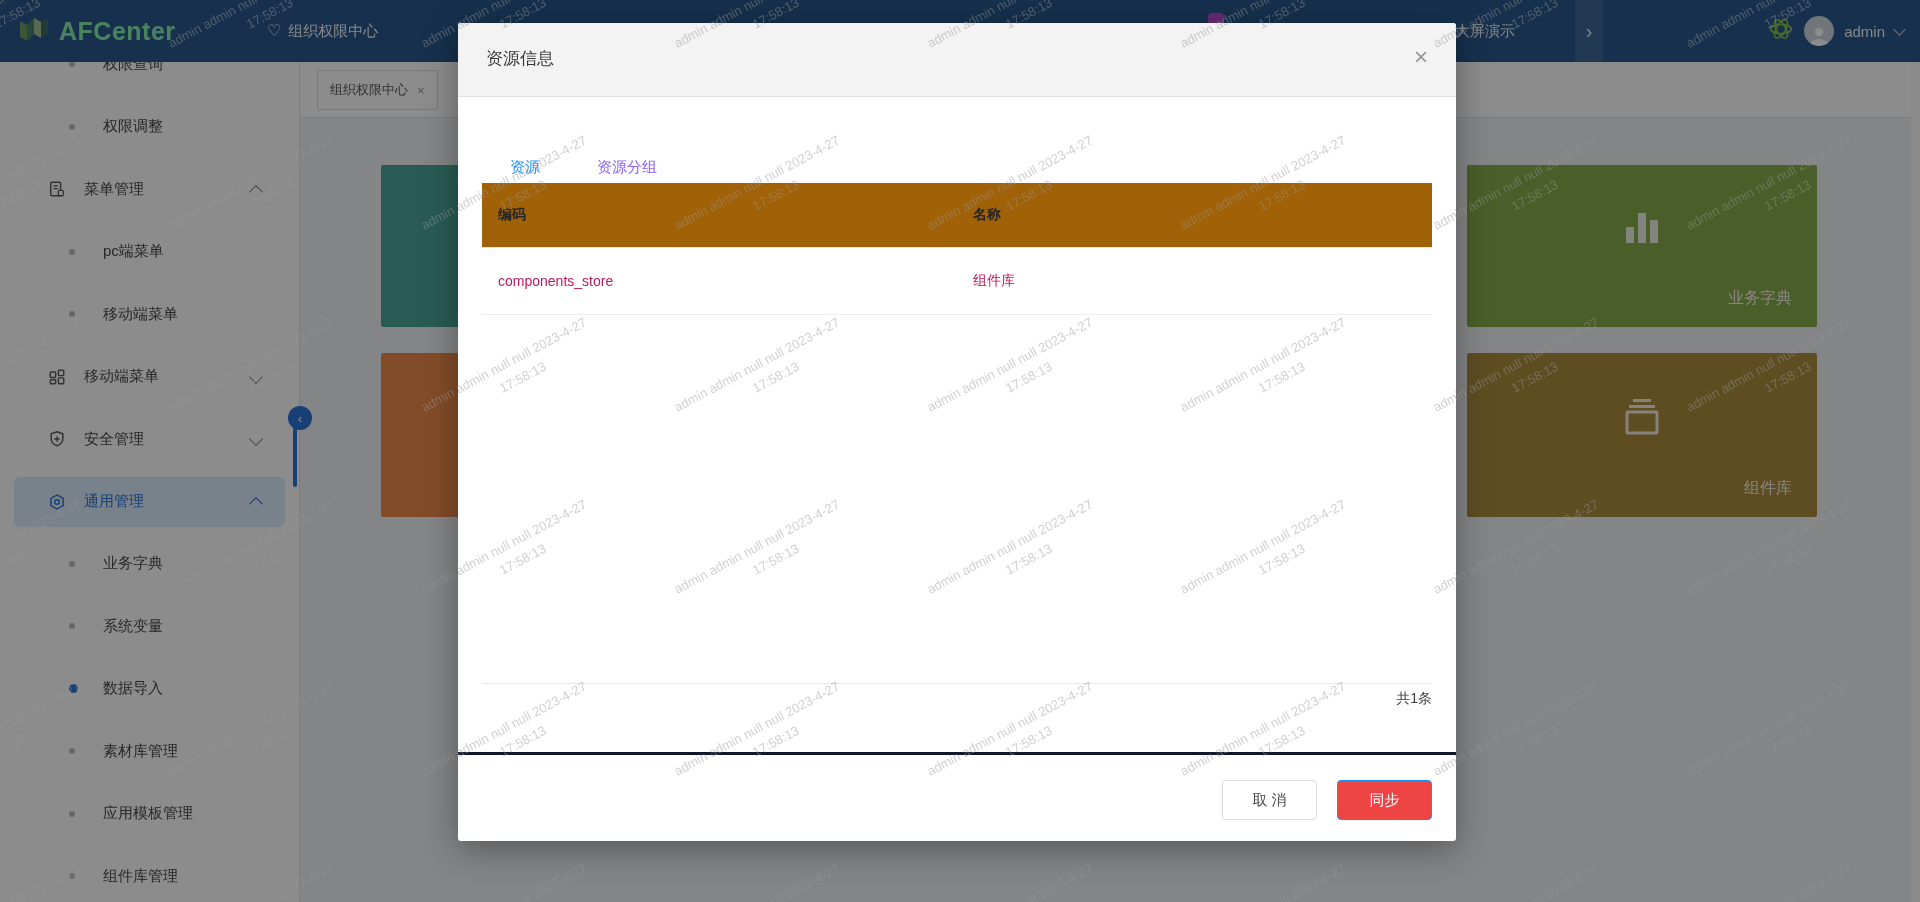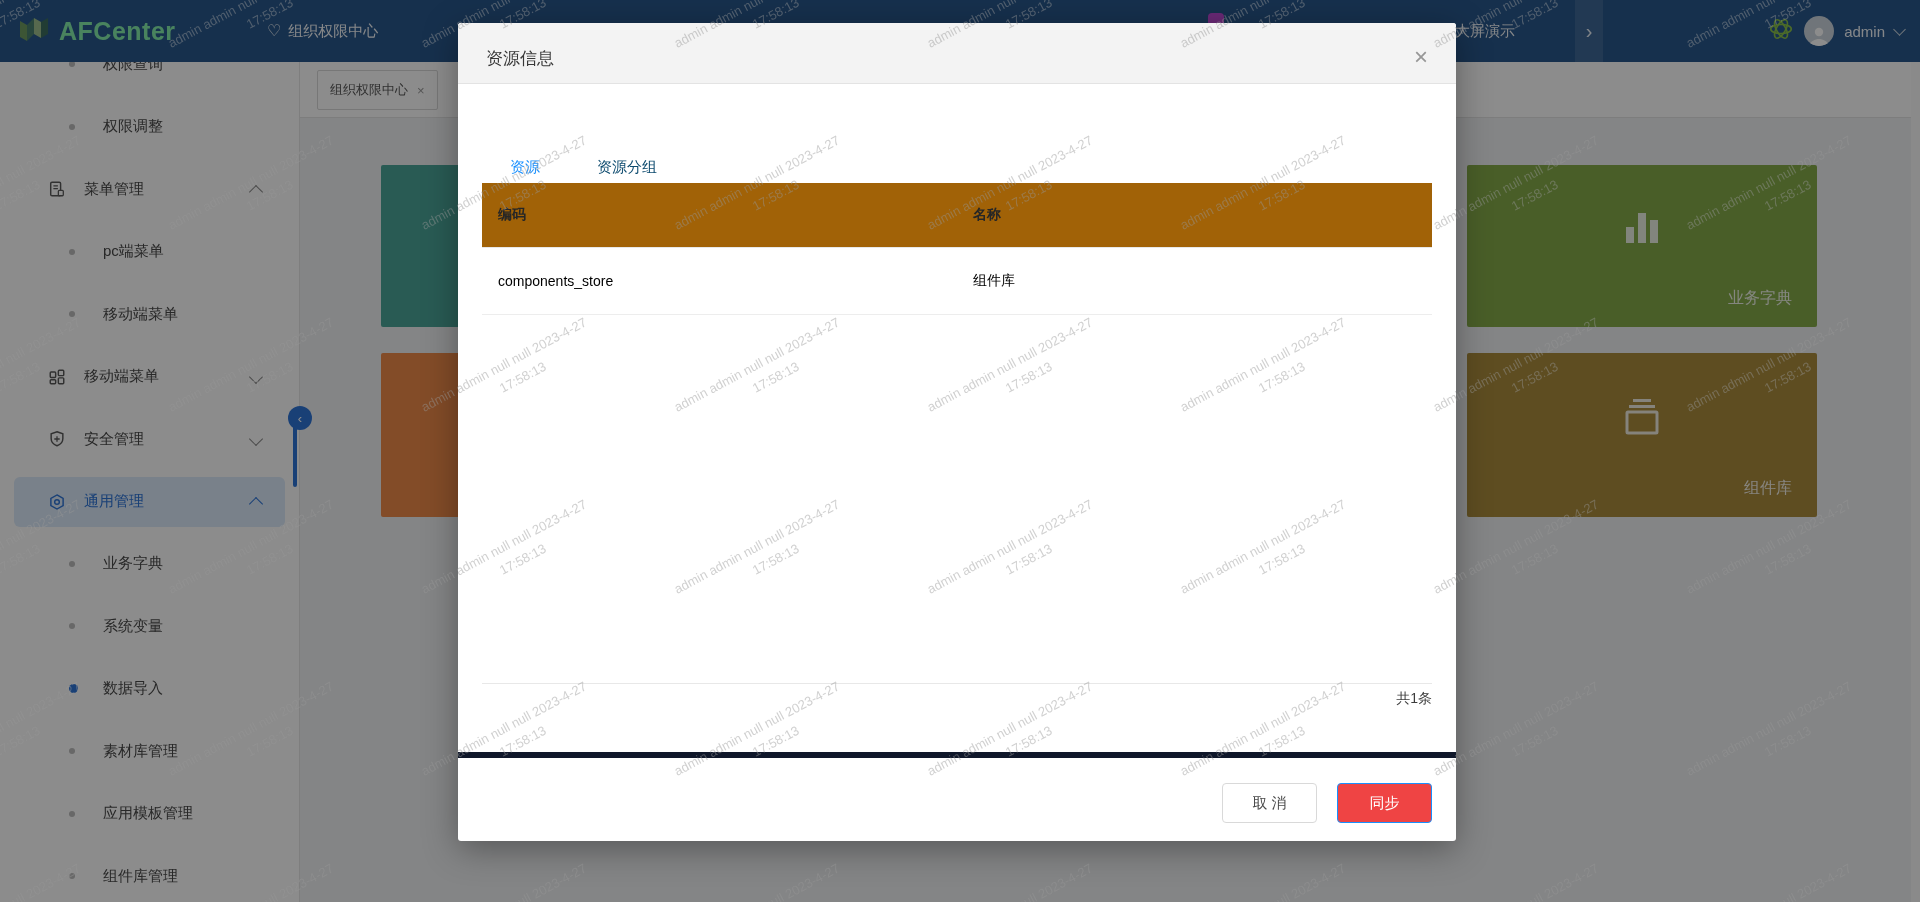--- a/index.html
+++ b/index.html
@@ -48,38 +48,38 @@
   .page-tab .x{color:#9a9a9a;font-size:13px;}
   .tile{border-radius:2px;overflow:hidden;cursor:pointer;}
   .tile .t-label{position:absolute;right:25px;bottom:18px;color:rgba(255,255,255,.88);font-size:16px;}
   .tile .t-icon{position:absolute;left:50%;top:42px;transform:translateX(-50%);}
   .right-scroll{left:1911px;top:62px;width:9px;height:840px;background:#fbfbfb;}
 
   
   .mask{left:0;top:0;width:1920px;height:902px;background:rgba(0,0,0,.45);z-index:50;}
   .modal{left:458px;top:23px;width:998px;height:818px;background:#fff;border-radius:3px;z-index:60;
          box-shadow:0 8px 34px rgba(0,0,0,.35);}
-  .m-header{position:absolute;left:0;top:0;width:100%;height:61px;background:#f3f3f3;border-bottom:1px solid #e3e3e3;
+  .m-header{position:absolute;left:0;top:0;width:100%;height:74px;background:#f3f3f3;border-bottom:1px solid #e3e3e3;
             border-radius:3px 3px 0 0;box-sizing:border-box;text-align:center;}
   .m-title{position:absolute;left:28px;top:24px;font-size:17px;color:#383838;}
   .m-close{position:absolute;right:28px;top:22px;font-size:24px;color:#979797;cursor:pointer;line-height:1;}
   .m-tabs{position:absolute;left:24px;top:118px;right:24px;height:52px;border-bottom:1px solid #ebebeb;display:flex;}
-  .m-tab{height:52px;display:flex;align-items:center;font-size:15px;color:#0c4a6e;cursor:pointer;position:relative;}
+  .m-tab{height:52px;display:flex;align-items:center;font-size:15px;color:#8b5cf6;cursor:pointer;position:relative;}
   .m-tab.first{padding:0 28px;}
   .m-tab.second{margin-left:29px;}
   .m-tab.active{color:#1890ff;}
   .m-tab.active:after{content:"";position:absolute;left:0;bottom:-1px;width:100%;height:3px;background:#1890ff;}
   .m-table{position:absolute;left:24px;top:160px;right:24px;}
   .t-head{display:flex;height:64px;background:#a16207;border-bottom:1px solid #e8e8e8;}
   .t-row{display:flex;height:66px;border-bottom:1px solid #ededed;background:#fff;}
-  .t-cell{width:50%;display:flex;align-items:center;padding-left:16px;box-sizing:border-box;font-size:14px;color:#000000;}
+  .t-cell{width:50%;display:flex;align-items:center;padding-left:16px;box-sizing:border-box;font-size:14px;color:#be185d;}
   .t-head .t-cell{font-weight:700;color:#262626;}
   .m-table-bottom{position:absolute;left:24px;right:24px;top:660px;border-bottom:1px solid #e8e8e8;}
   .m-pagination{position:absolute;right:24px;top:667px;font-size:14px;color:#3c3c3c;}
-  .m-footer{position:absolute;left:0;right:0;top:729px;height:89px;border-top:6px solid #0f172a;}
+  .m-footer{position:absolute;left:0;right:0;top:729px;height:89px;border-top:3px solid #0f172a;}
   .m-btn{position:absolute;top:25px;height:40px;width:95px;border-radius:4px;font-size:15px;cursor:pointer;
          display:flex;align-items:center;justify-content:center;box-sizing:border-box;}
   .btn-cancel{right:139px;background:#fff;border:1px solid #d9d9d9;color:#4a4a4a;}
   .btn-confirm{right:24px;background:#ef4444;border:1px solid #1890ff;color:#fff;}
 
   
   .wm-layer{left:0;top:0;width:1920px;height:902px;z-index:100;pointer-events:none;overflow:hidden;}
   .wm{position:absolute;transform:rotate(-28deg);color:rgba(150,150,150,.45);font-size:13px;white-space:nowrap;line-height:1.5;}
   .wm .wm2{margin-left:78px;}
 </style>

